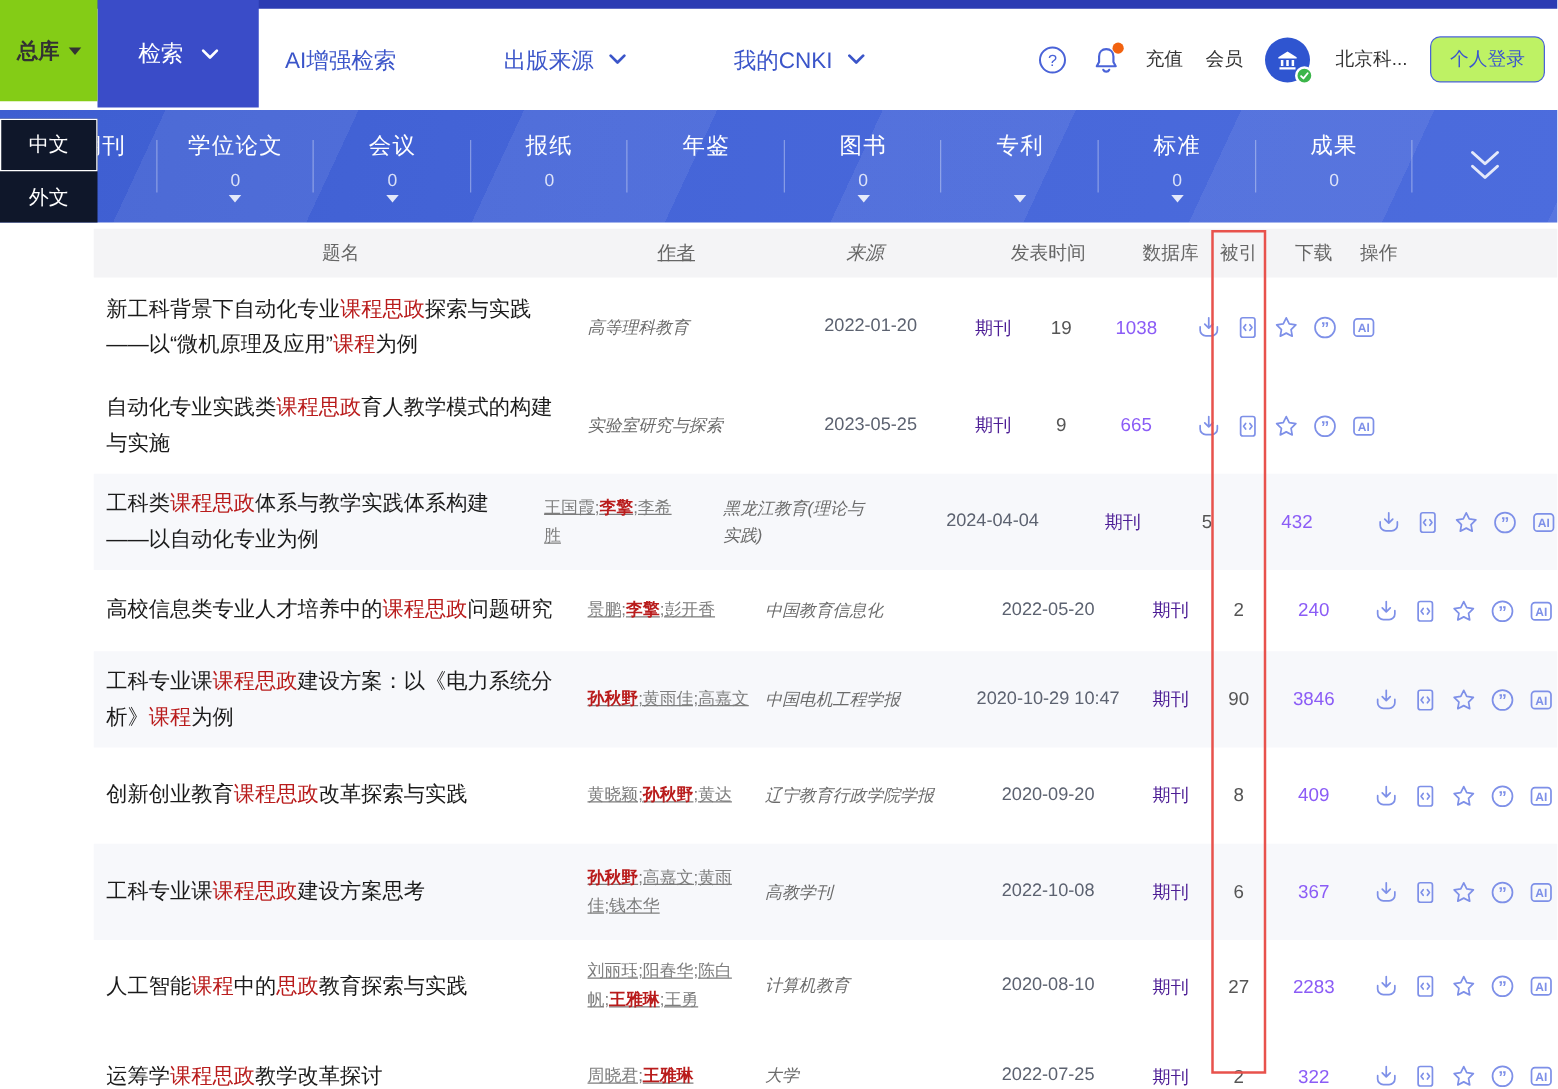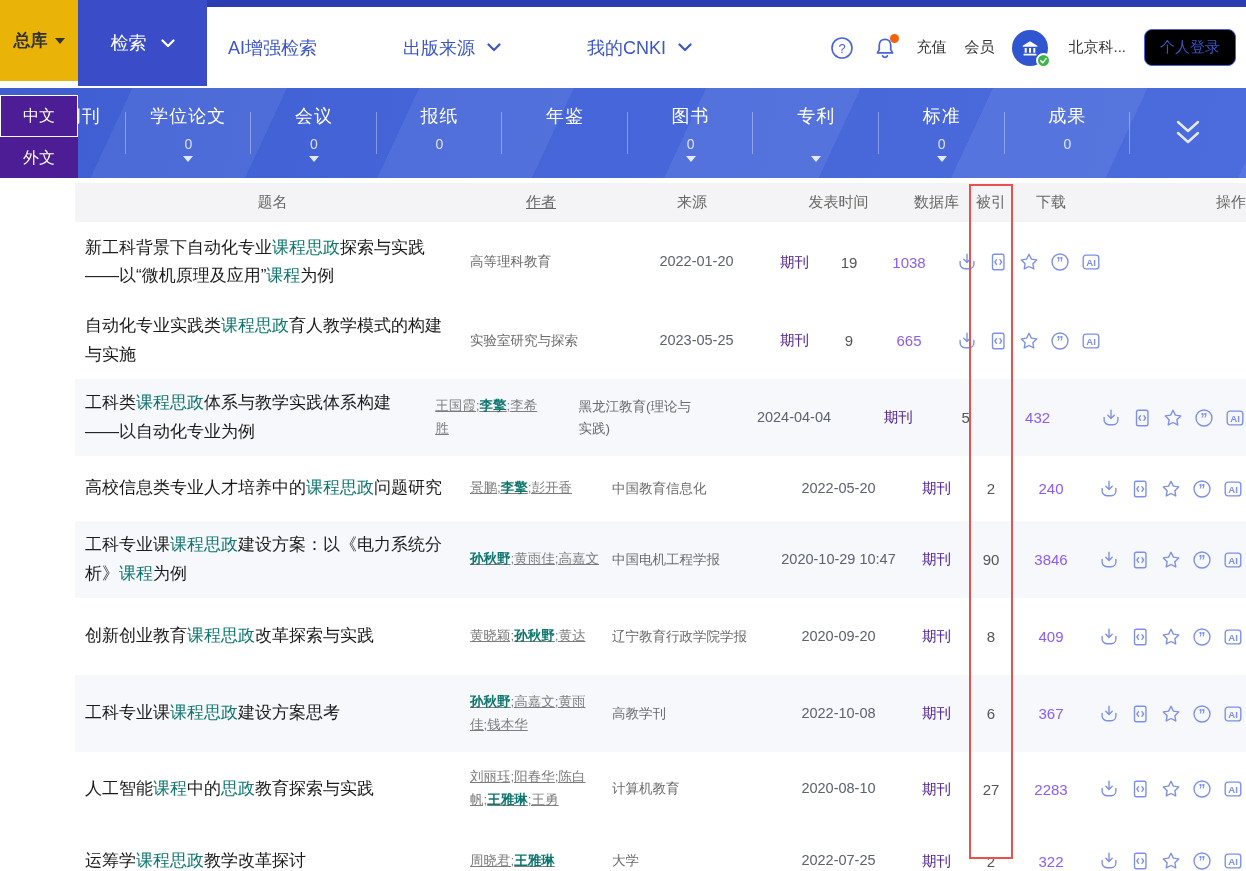--- a/index.html
+++ b/index.html
@@ -4,21 +4,21 @@
 <style>
   * { margin:0; padding:0; box-sizing:border-box; }
   html,body { width:1246px; height:871px; overflow:hidden; background:#fff;
     font-family:"Liberation Sans","DejaVu Sans",sans-serif; }
   .page { position:relative; width:1246px; height:871px; }
 
   
   .top-strip { position:absolute; left:0; top:0; width:1246px; height:7px; background:#2c3cb3; z-index:3; }
   .topbar { position:absolute; left:0; top:7px; width:1246px; height:81px; background:#fff; z-index:2;
     display:flex; align-items:center; }
-  .zongku-box { position:absolute; left:0; top:0; width:78px; height:81px; background:#eab308; z-index:6;
+  .zongku-box { position:absolute; left:0; top:0; width:78px; height:81px; background:#84cc16; z-index:6;
     display:flex; align-items:center; justify-content:center; gap:7px; cursor:pointer; }
   .zongku-box .zk-label { font-size:17px; font-weight:bold; color:#333; }
   .zk-caret { width:0; height:0; border-left:5px solid transparent; border-right:5px solid transparent; border-top:6px solid #333; }
   .search-box { position:absolute; left:78px; top:0; width:129px; height:86px; background:#3a4cc8; z-index:5;
     display:flex; align-items:center; justify-content:center; gap:14px; cursor:pointer; }
   .search-box .sb-label { color:#fff; font-size:18px; }
   .nav-items { position:absolute; left:228px; top:0; height:81px; display:flex; align-items:center; gap:86px; }
   .nav-item { display:flex; align-items:center; gap:12px; color:#3b55c9; font-size:18px; cursor:pointer; white-space:nowrap; }
   .chev { width:14px; height:9px; }
   .chev polyline { fill:none; stroke:#3b55c9; stroke-width:2.2; stroke-linecap:round; stroke-linejoin:round; }
@@ -27,66 +27,66 @@
   .round-icon { width:24px; height:24px; }
   .txt-link { font-size:15px; color:#333; cursor:pointer; white-space:nowrap; }
   .bell-wrap { position:relative; width:26px; height:26px; }
   .bell-dot { position:absolute; right:-1px; top:-1px; width:9px; height:9px; border-radius:50%; background:#f2620f; }
   .inst { display:flex; align-items:center; gap:20px; cursor:pointer; }
   .inst-avatar { position:relative; width:36px; height:36px; border-radius:50%; background:#2f55d0;
     display:flex; align-items:center; justify-content:center; }
   .inst-check { position:absolute; right:-3px; bottom:-2px; width:15px; height:15px; border-radius:50%;
     background:#3cb54a; border:2px solid #fff; display:flex; align-items:center; justify-content:center; }
   .inst-name { font-size:15px; color:#333; max-width:92px; overflow:hidden; white-space:nowrap; }
-  .login-btn { border:1px solid #4a63d8; color:#3a55cf; background:#000000; font-size:15px;
+  .login-btn { border:1px solid #4a63d8; color:#3a55cf; background:#bef264; font-size:15px;
     border-radius:8px; padding:8px 15px; cursor:pointer; font-family:inherit; }
 
   
   .tabbar { position:absolute; left:0; top:88px; width:1246px; height:90px;
     background:linear-gradient(100deg,#3e5ed1 0%,#4565d8 40%,#4c6cdd 100%); z-index:1; display:flex; }
   .tabbar::before { content:""; position:absolute; inset:0;
     background:repeating-linear-gradient(115deg, rgba(255,255,255,0) 0 120px, rgba(255,255,255,0.07) 120px 260px); pointer-events:none; }
   .tab { position:relative; flex:1; height:100%; cursor:pointer; text-align:center; }
   .tab:not(:last-of-type)::after { content:""; position:absolute; right:0; top:24px; height:42px; width:1px; background:rgba(255,255,255,0.35); }
   .tab .t-label { position:absolute; top:16px; left:0; right:0; color:#fff; font-size:18px; letter-spacing:1px; }
   .tab .t-count { position:absolute; top:48px; left:0; right:0; color:rgba(255,255,255,0.8); font-size:14px; }
   .tab .t-caret { position:absolute; top:68px; left:50%; margin-left:-5px; width:0; height:0;
     border-left:5px solid transparent; border-right:5px solid transparent; border-top:6px solid rgba(255,255,255,0.85); }
   .tab-more { width:116px; flex:none; display:flex; align-items:center; justify-content:center; cursor:pointer; }
   .dbl-chev { width:34px; height:30px; }
   .dbl-chev polyline { fill:none; stroke:rgba(255,255,255,0.85); stroke-width:2.4; stroke-linecap:round; stroke-linejoin:round; }
 
   
-  .lang-panel { position:absolute; left:0; top:95px; width:78px; height:83px; z-index:4; background:#4c1d95; }
+  .lang-panel { position:absolute; left:0; top:95px; width:78px; height:83px; z-index:4; background:#0f172a; }
   .lang-item { height:42px; display:flex; align-items:center; justify-content:center; color:#fff; font-size:16px; cursor:pointer; }
   .lang-item.selected { border:1px solid #fff; }
 
   
   .table-wrap { position:absolute; left:75px; top:183px; width:1171px; }
   .thead { display:flex; align-items:center; height:39px; background:#f4f4f6; color:#666; font-size:15px; }
   .thead > div { text-align:center; }
   .trow { display:flex; align-items:center; font-size:14px; cursor:pointer; }
   .trow:nth-child(3), .trow:nth-child(5), .trow:nth-child(7) { background:#f7f8fb; }
   .trow:nth-child(1){ min-height:80px; } .trow:nth-child(2){ min-height:77px; }
   .trow:nth-child(3){ min-height:77px;gap:21px; } .trow:nth-child(4){ min-height:65px; }
   .trow:nth-child(5){ min-height:77px; } .trow:nth-child(6){ min-height:77px; }
   .trow:nth-child(7){ min-height:77px; } .trow:nth-child(8){ min-height:74px; }
   .trow:nth-child(9){ min-height:70px; }
   .c-title { width:395px; padding:8px 14px 8px 10px; }
   .c-authors { width:142px; padding-right:10px;text-decoration:underline; }
-  .c-source { width:160px; padding-right:14px; }
+  .c-source { width:160px; padding-right:14px;font-style:italic; }
   .c-date { width:133px; text-align:center; }
   .c-db { width:63px; text-align:center; }
   .c-cited { width:46px; text-align:center; }
   .c-dl { width:74px; text-align:center; }
   .c-ops { flex:1; display:flex; align-items:center; justify-content:flex-start; gap:9px; padding-left:10px; }
   .thead .c-title, .thead .c-authors, .thead .c-source { text-align:center; padding:0; }
-  .thead .c-ops { display:block; text-align:right; padding:0; }
+  .thead .c-ops { display:block; text-align:left; padding:0; }
   .trow .c-title { font-size:17px; color:#1b1b1b; line-height:1.65; }
-  .trow .c-title .hl, .trow .c-authors .hl { color:#0f766e; }
+  .trow .c-title .hl, .trow .c-authors .hl { color:#b91c1c; }
   .trow .c-authors { color:#7d7d7d; font-size:13.5px; line-height:1.7; }
   .trow .c-authors .hl { font-weight:bold; }
   .trow .c-source { color:#6b6b6b; font-size:13.5px; line-height:1.6; }
   .trow .c-date { color:#5c6270; font-size:14.5px; line-height:1.6; }
   .trow .c-db { color:#4c1d95; font-size:14.5px; }
   .trow .c-cited { color:#555; font-size:15px; }
   .trow .c-dl { color:#8b5cf6; font-size:15px; }
   .op-icon { width:22px; height:22px; display:inline-flex; cursor:pointer; }
   .op-icon svg { width:22px; height:22px; }
   .op-icon .st { fill:none; stroke:#7e90e8; stroke-width:1.5; stroke-linecap:round; stroke-linejoin:round; }

